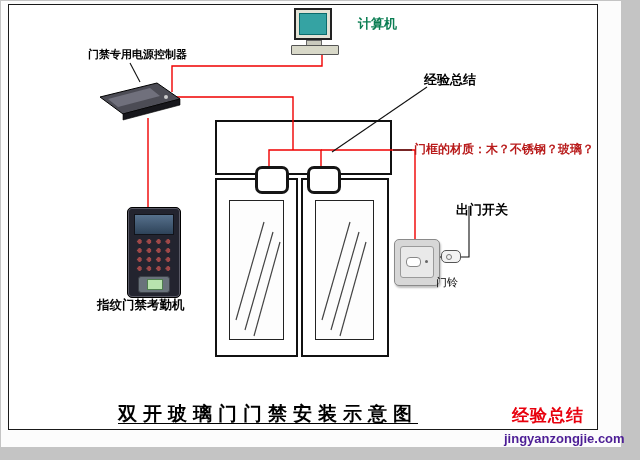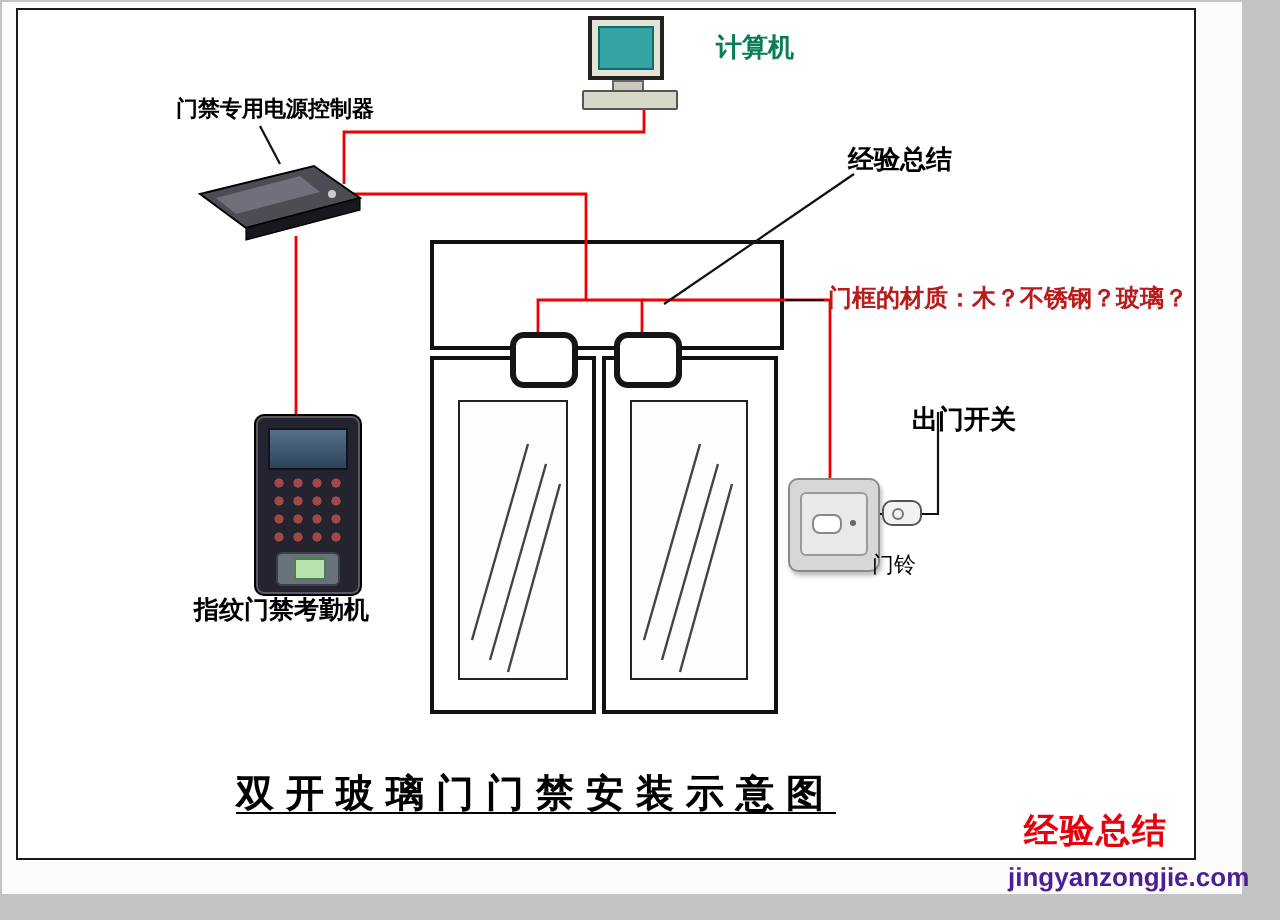--- a/index.html
+++ b/index.html
@@ -52,21 +52,21 @@
   
   .lbl{position:absolute;z-index:7;font-weight:bold;color:#000;white-space:nowrap;}
   .lbl-power{left:88px;top:47px;font-size:11px;}
   .lbl-computer{left:358px;top:15px;font-size:13px;color:#0a7d52;}
   .lbl-lock{left:424px;top:71px;font-size:13px;}
   .lbl-material{left:414px;top:141px;font-size:12px;color:#b91c1c;}
   .lbl-exit{left:456px;top:201px;font-size:13px;}
   .lbl-bell{left:436px;top:249px;font-size:11px;font-weight:normal;margin-top:26px;}
   .lbl-fpr{left:97px;top:297px;font-size:12.5px;text-align:right;}
 
-  .title{position:absolute;left:118px;top:384px;font-size:19px;font-weight:bold;letter-spacing:6px;
+  .title{position:absolute;left:118px;top:401px;font-size:19px;font-weight:bold;letter-spacing:6px;
          text-decoration:underline;text-underline-offset:3px;color:#000;z-index:7;white-space:nowrap;}
   .wm-title{position:absolute;left:512px;top:404px;font-size:17px;font-weight:bold;color:#e8000d;letter-spacing:1px;z-index:7;white-space:nowrap;}
   .wm-site{position:absolute;left:504px;top:431px;font-size:13px;font-weight:bold;color:#4c1d95;z-index:7;white-space:nowrap;}
 </style>
 </head>
 <body>
 
 <div class="canvas">
   <div class="page"></div>
   <div class="frame"></div>

